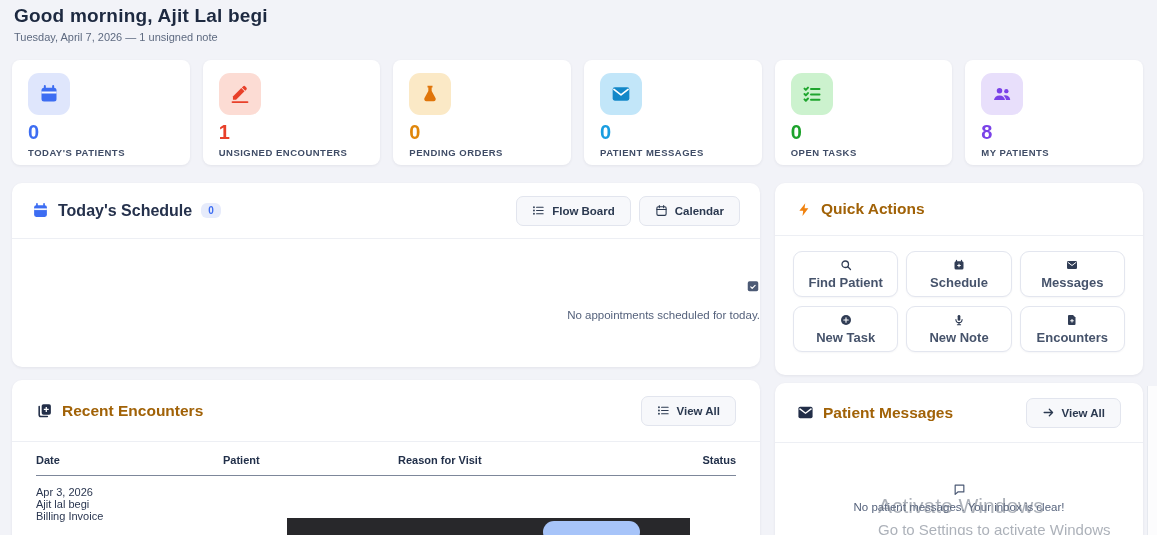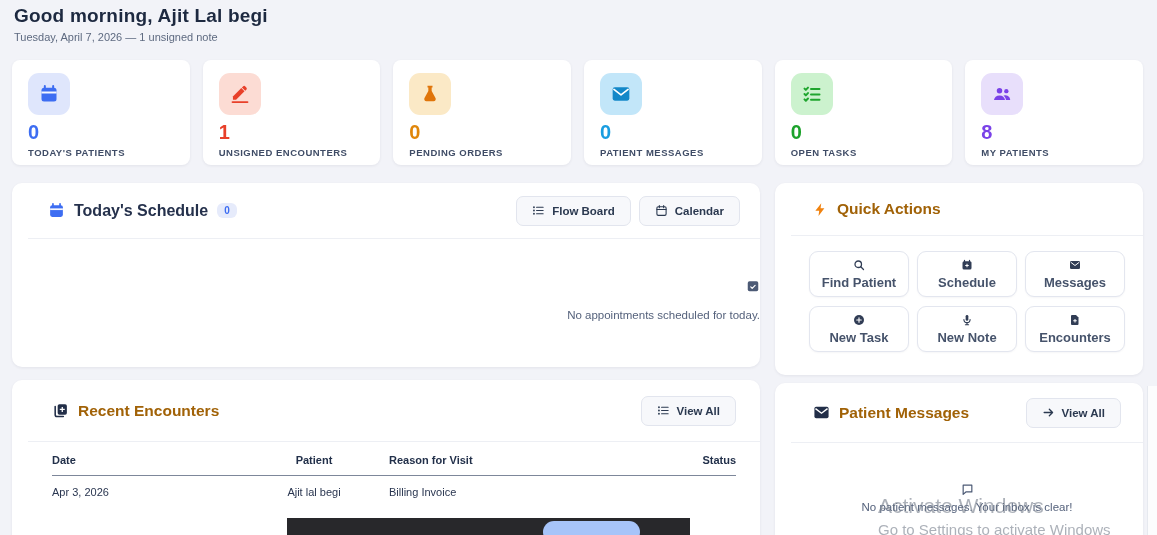--- a/index.html
+++ b/index.html
@@ -14,21 +14,21 @@
   
   .stats { position:absolute; left:12px; top:60px; width:1131px; display:flex; gap:13px; }
   .stat-card { flex:1 1 0; background:#fff; border-radius:8px; height:105px; padding:13px 16px;
                box-shadow:0 1px 3px rgba(25,35,60,.07); cursor:pointer; }
   .stat-iconbox { width:42px; height:42px; border-radius:11px; display:flex; align-items:center; justify-content:center; }
   .stat-iconbox svg { width:20px; height:20px; }
   .stat-value { font-size:20px; font-weight:800; margin-top:7px; line-height:1; }
   .stat-label { font-size:9.5px; font-weight:700; color:#3f4c66; letter-spacing:.5px; margin-top:5px; }
 
   
-  .panel { position:absolute; background:#fff; border-radius:10px; box-shadow:0 1px 3px rgba(25,35,60,.07);padding-left:16px; }
+  .panel { position:absolute; background:#fff; border-radius:10px; box-shadow:0 1px 3px rgba(25,35,60,.07); }
   .panel-head { display:flex; align-items:center; padding:0 20px; border-bottom:1px solid #edeff4; }
   .p-title { font-size:16px; font-weight:800; color:#25314c; }
   .p-title-sm { font-size:15.5px; font-weight:800; color:#a16207; }
   .t-icon { display:flex; margin-right:9px; }
   .t-icon svg { width:17px; height:17px; }
 
   .btn { display:flex; align-items:center; gap:7px; background:#f7f8fb; border:1px solid #e2e5ee;
          border-radius:7px; padding:0 15px; height:30px; font-size:11.5px; font-weight:700; color:#2b3950; cursor:pointer; }
   .btn svg { width:13px; height:13px; }
 
@@ -49,24 +49,24 @@
   .qa-btn { height:46px; background:#fff; border:1px solid #e3e6ef; border-radius:9px; display:flex; flex-direction:column;
             align-items:center; justify-content:center; gap:4px; cursor:pointer; box-shadow:0 1px 2px rgba(25,35,60,.04); }
   .qa-btn svg { width:12px; height:12px; color:#313d55; }
   .qa-label { font-size:13px; font-weight:600; color:#46536b; }
 
   
   .recent { left:12px; top:380px; width:748px; height:160px; border-radius:10px 10px 0 0; }
   .recent .panel-head { height:62px; padding:0 24px; }
   .tblwrap { padding:12px 24px 0; }
   .trow { display:flex; }
-  .trow > div:nth-child(1){ width:187px; } .trow > div:nth-child(2){ width:150px;text-align:center; }
+  .trow > div:nth-child(1){ width:187px; } .trow > div:nth-child(2){ width:175px; }
   .trow > div:nth-child(3){ width:215px; } .trow > div:nth-child(4){ flex:1;text-align:right; }
   .thead { font-size:11px; font-weight:800; color:#22304a; padding-bottom:9px; border-bottom:1px solid #7d879a; }
-  .tdata { font-size:11px; color:#2a3650; padding-top:10px; cursor:pointer; }
+  .tdata { font-size:11px; color:#2a3650; padding-top:10px; cursor:pointer;flex-direction:column; }
 
   
   .darkbar { position:absolute; left:287px; top:518px; width:403px; height:17px; background:#28282b; z-index:30; }
   .darkpill { position:absolute; left:256px; top:3px; width:97px; height:22px; border-radius:11px; background:#a7c4f9; cursor:pointer; }
 
   
   .msgs { left:775px; top:383px; width:368px; height:152px; border-radius:10px 10px 0 0; }
   .msgs .panel-head { height:60px; padding:0 22px; }
   .msg-empty { display:flex; flex-direction:column; align-items:center; padding-top:40px; gap:5px; }
   .msg-empty svg { width:13px; height:13px; color:#4c5a75; }

